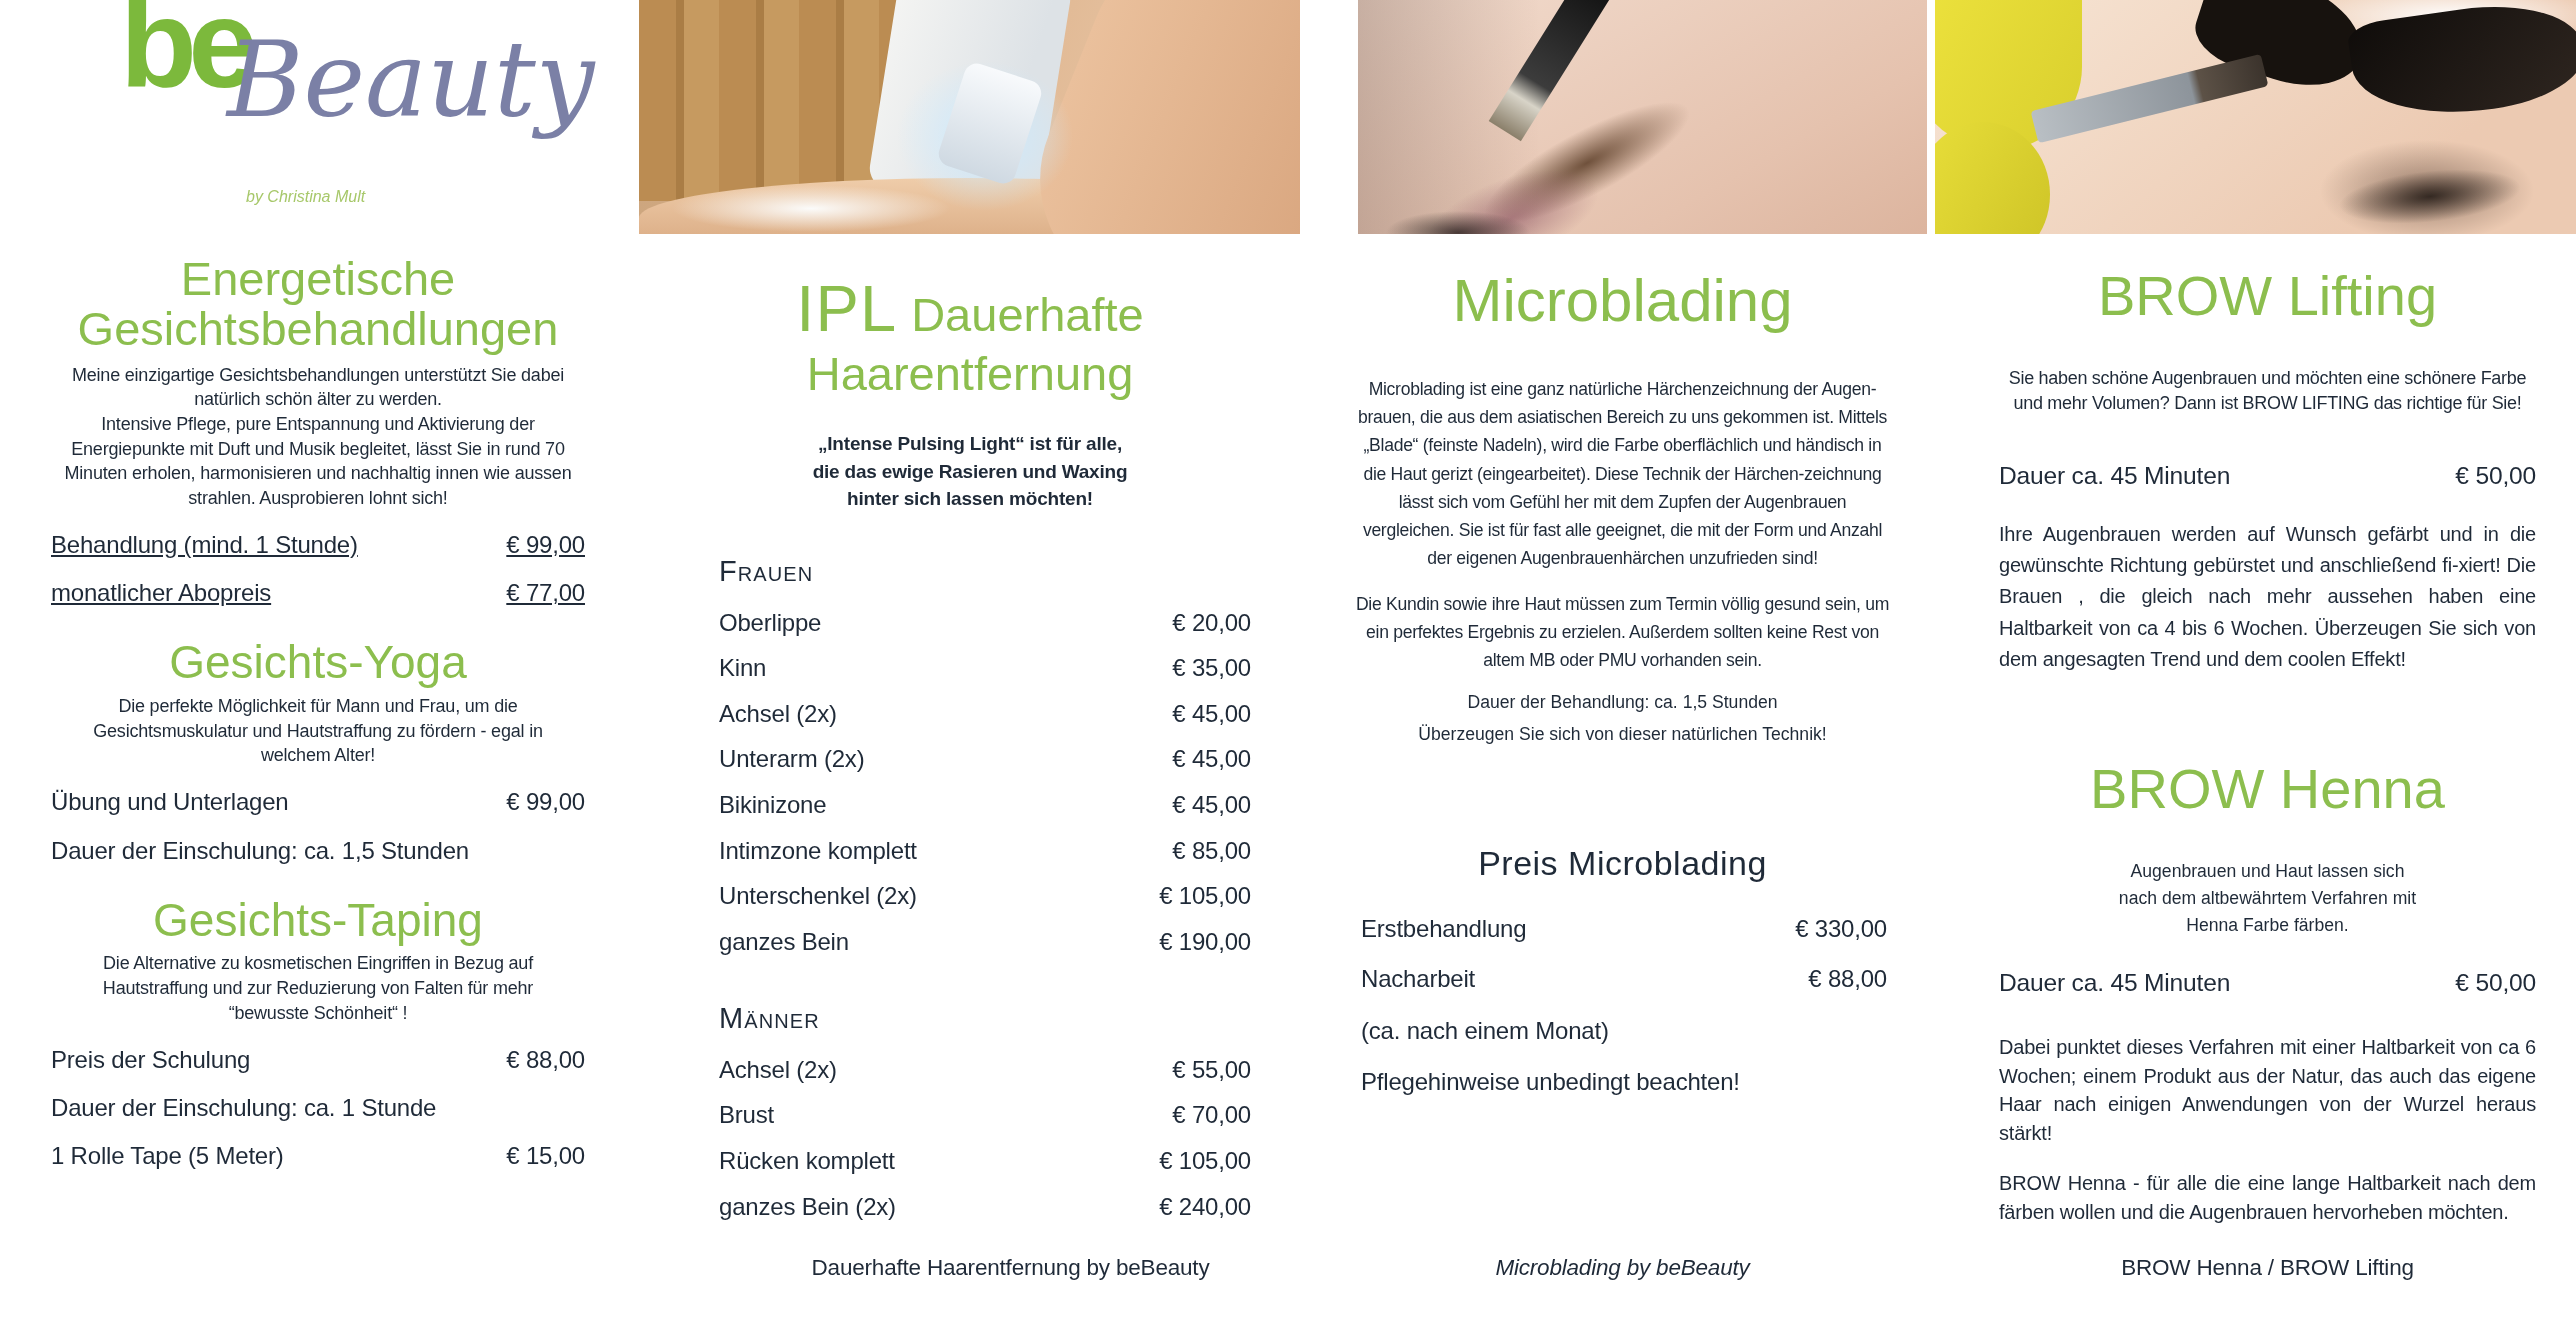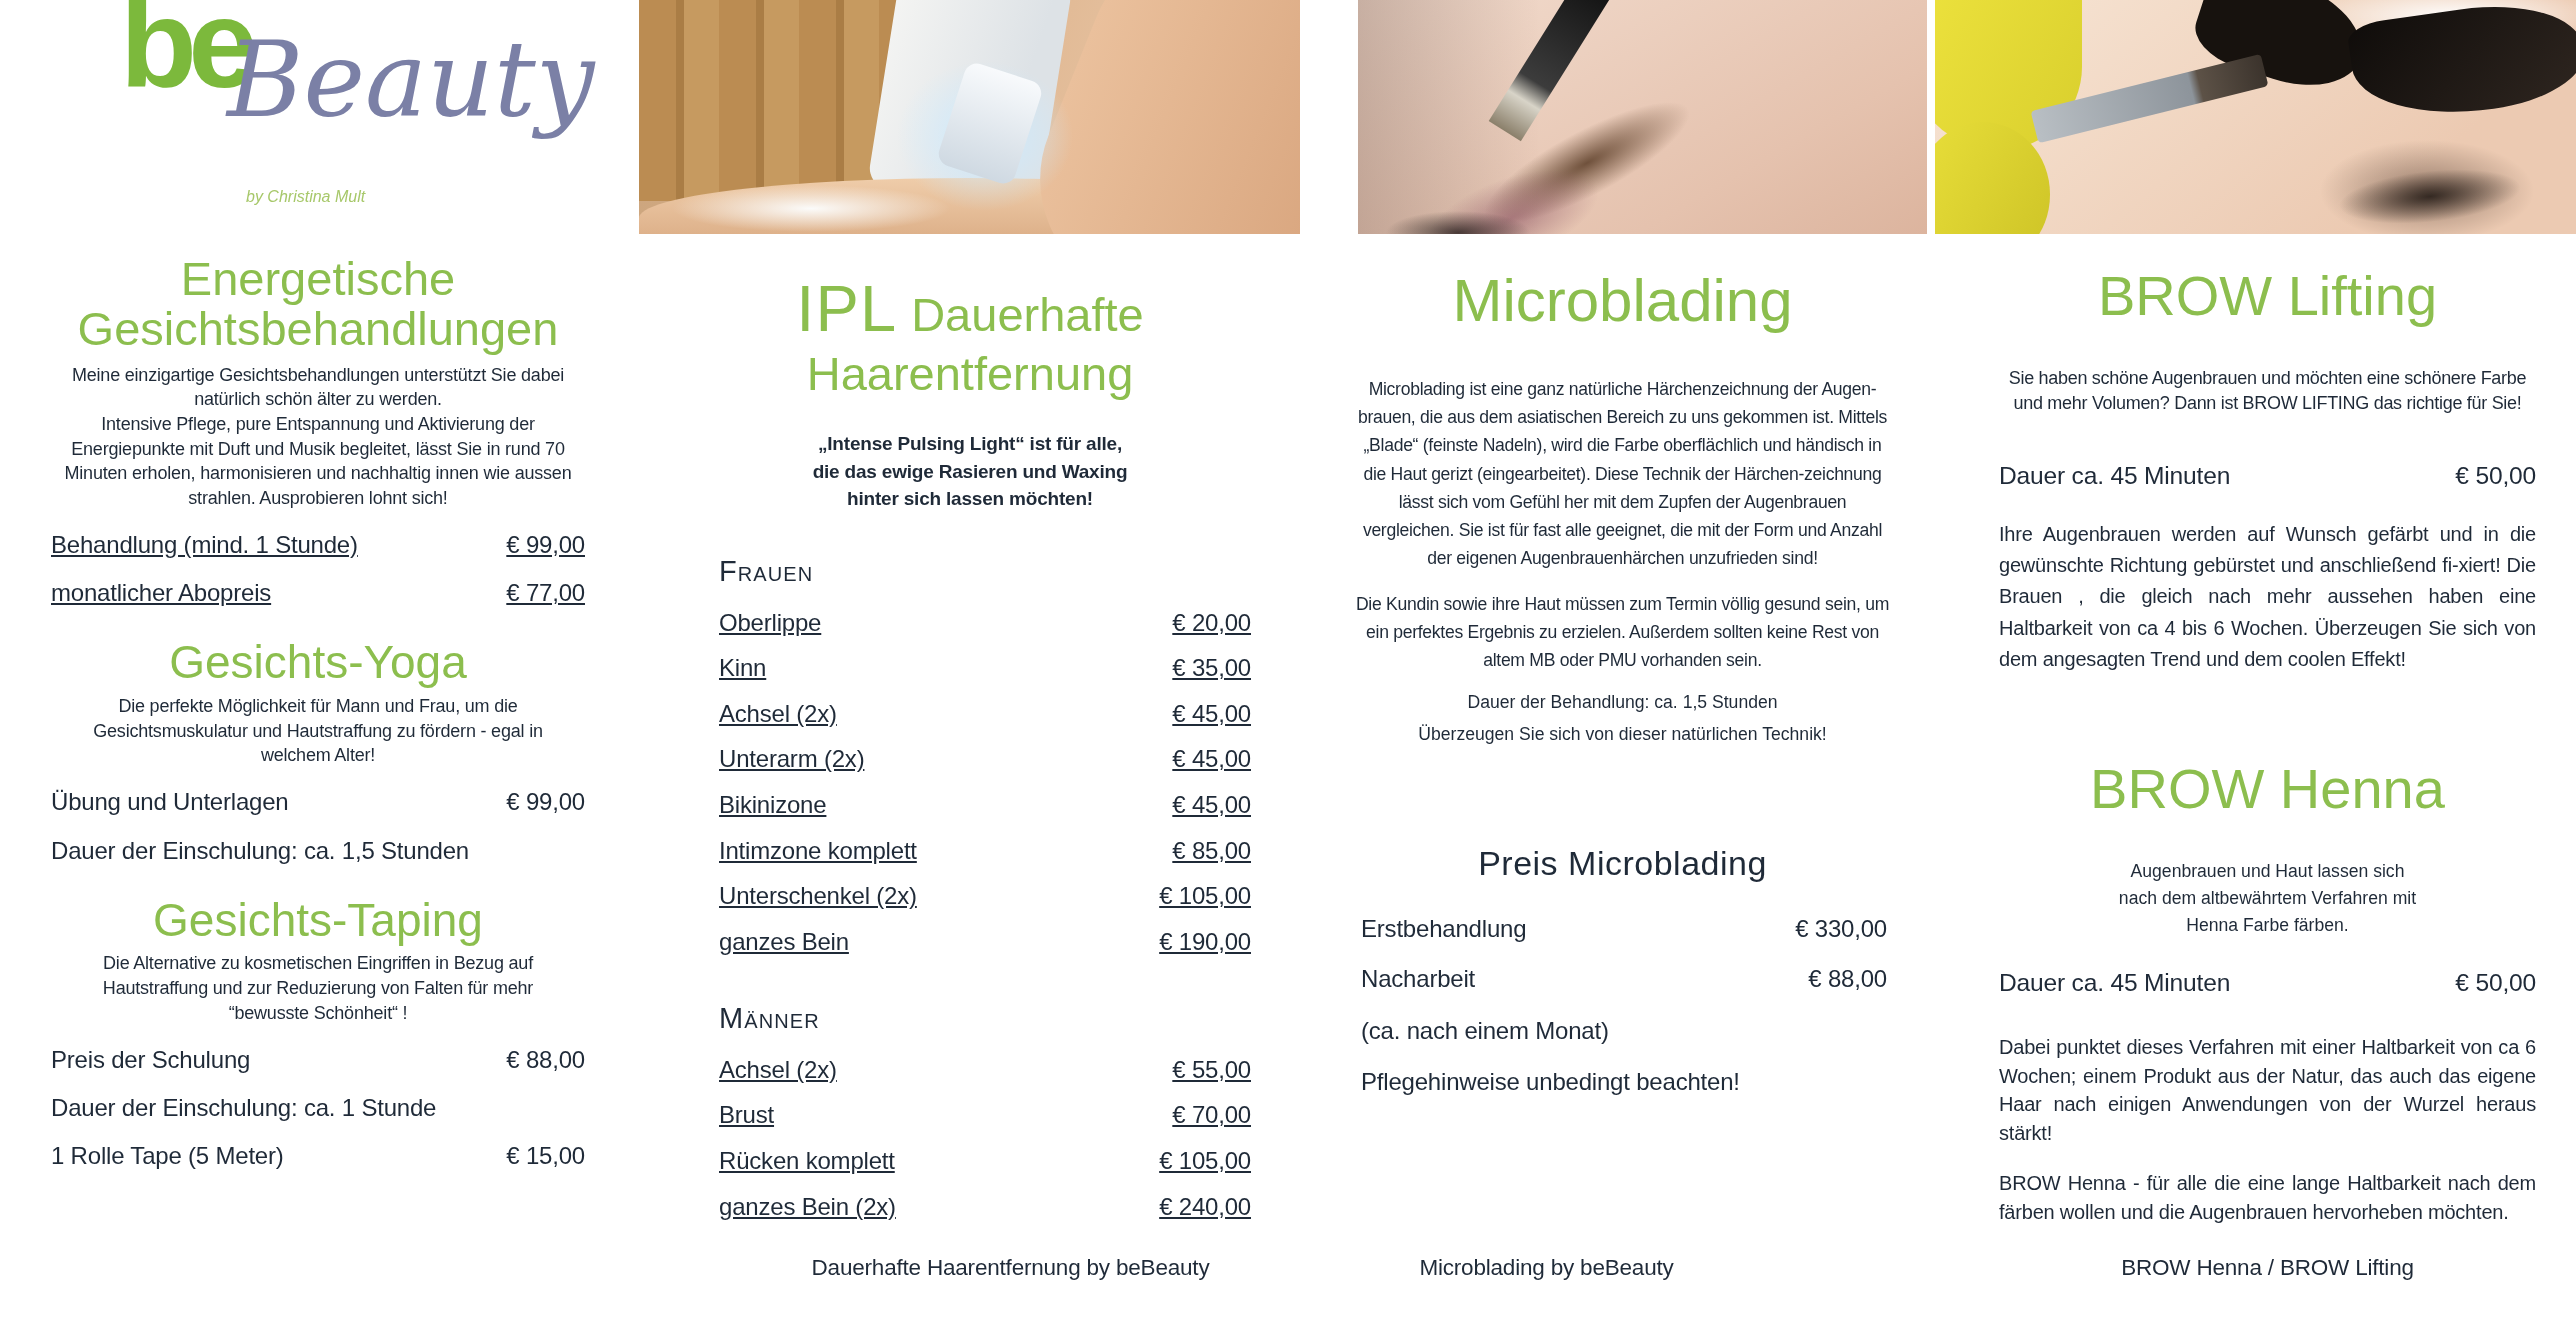--- a/index.html
+++ b/index.html
@@ -71,21 +71,21 @@
   .row{display:flex;justify-content:space-between;align-items:baseline;font-size:24px;letter-spacing:-0.2px;margin-top:20.3px;}
   .row .prc{white-space:nowrap;}
   .c1 .rows-main{margin-top:2.1px;text-decoration:underline;}
   .note-line{font-size:24px;letter-spacing:-0.2px;margin-top:20.3px;}
 
   .c2 .heading{margin-top:37px;}
   .ipl-big{font-size:65px;letter-spacing:1.1px;}
   .ipl-rest{font-size:47px;margin-left:14px;}
   .c2 .intro{font-weight:bold;font-size:19px;line-height:1.45;margin-top:29px;letter-spacing:-0.2px;}
   .gender{font-variant:small-caps;font-size:29px;letter-spacing:1.1px;margin:42px 0 0 83px;}
-  .c2 .rows{margin:21px 53px 0 83px;text-decoration:underline;}
+  .c2 .rows{margin:21px 53px 0 83px;}
   .c2 .row{margin-top:17.6px;}
   .c2 .gender-2{margin-top:46px;}
 
   .c3 .title{font-size:60px;margin-top:32px;}
   .c3 .p{font-size:17.6px;line-height:1.6;margin-top:19px;text-align:center;letter-spacing:-0.3px;}
   .c3 .p2{margin-top:18px;}
   .c3 .duration{font-size:17.6px;margin-top:16px;text-align:center;}
   .c3 .cta{font-size:17.6px;margin-top:10.7px;text-align:center;}
   .c3 .price-title{font-size:34px;letter-spacing:0.5px;margin-top:99px;text-align:center;font-weight:400;}
   .c3 .rows{margin:32px 40px 0 43px;}
@@ -98,21 +98,21 @@
   .c4 .row{margin-top:45px;font-size:24.6px;}
   .c4 .just{font-size:20px;line-height:1.57;margin-top:29px;text-align:justify;letter-spacing:-0.2px;}
   .c4 .title-henna{margin-top:80px;}
   .c4 .henna-intro{font-size:17.6px;line-height:1.52;margin-top:26px;text-align:center;}
   .c4 .henna-row{margin-top:31px;}
   .c4 .t1{margin-top:36px;line-height:1.43;}
   .c4 .t2{margin-top:21.4px;line-height:1.43;}
 
   .footer{position:absolute;top:1255px;font-size:22.5px;text-align:center;letter-spacing:-0.2px;}
   #f2{left:647px;width:727px;}
-  #f3{left:1242px;width:609px;}
+  #f3{left:1318px;width:609px;font-style:italic;}
   #f4{left:1999px;width:537px;}
 </style>
 </head>
 <body>
 
 <div class="photo" id="photo-ipl">
   <div class="wood"></div>
   <div class="towel"></div>
   <div class="thigh"></div>
   <div class="towel2"></div>

